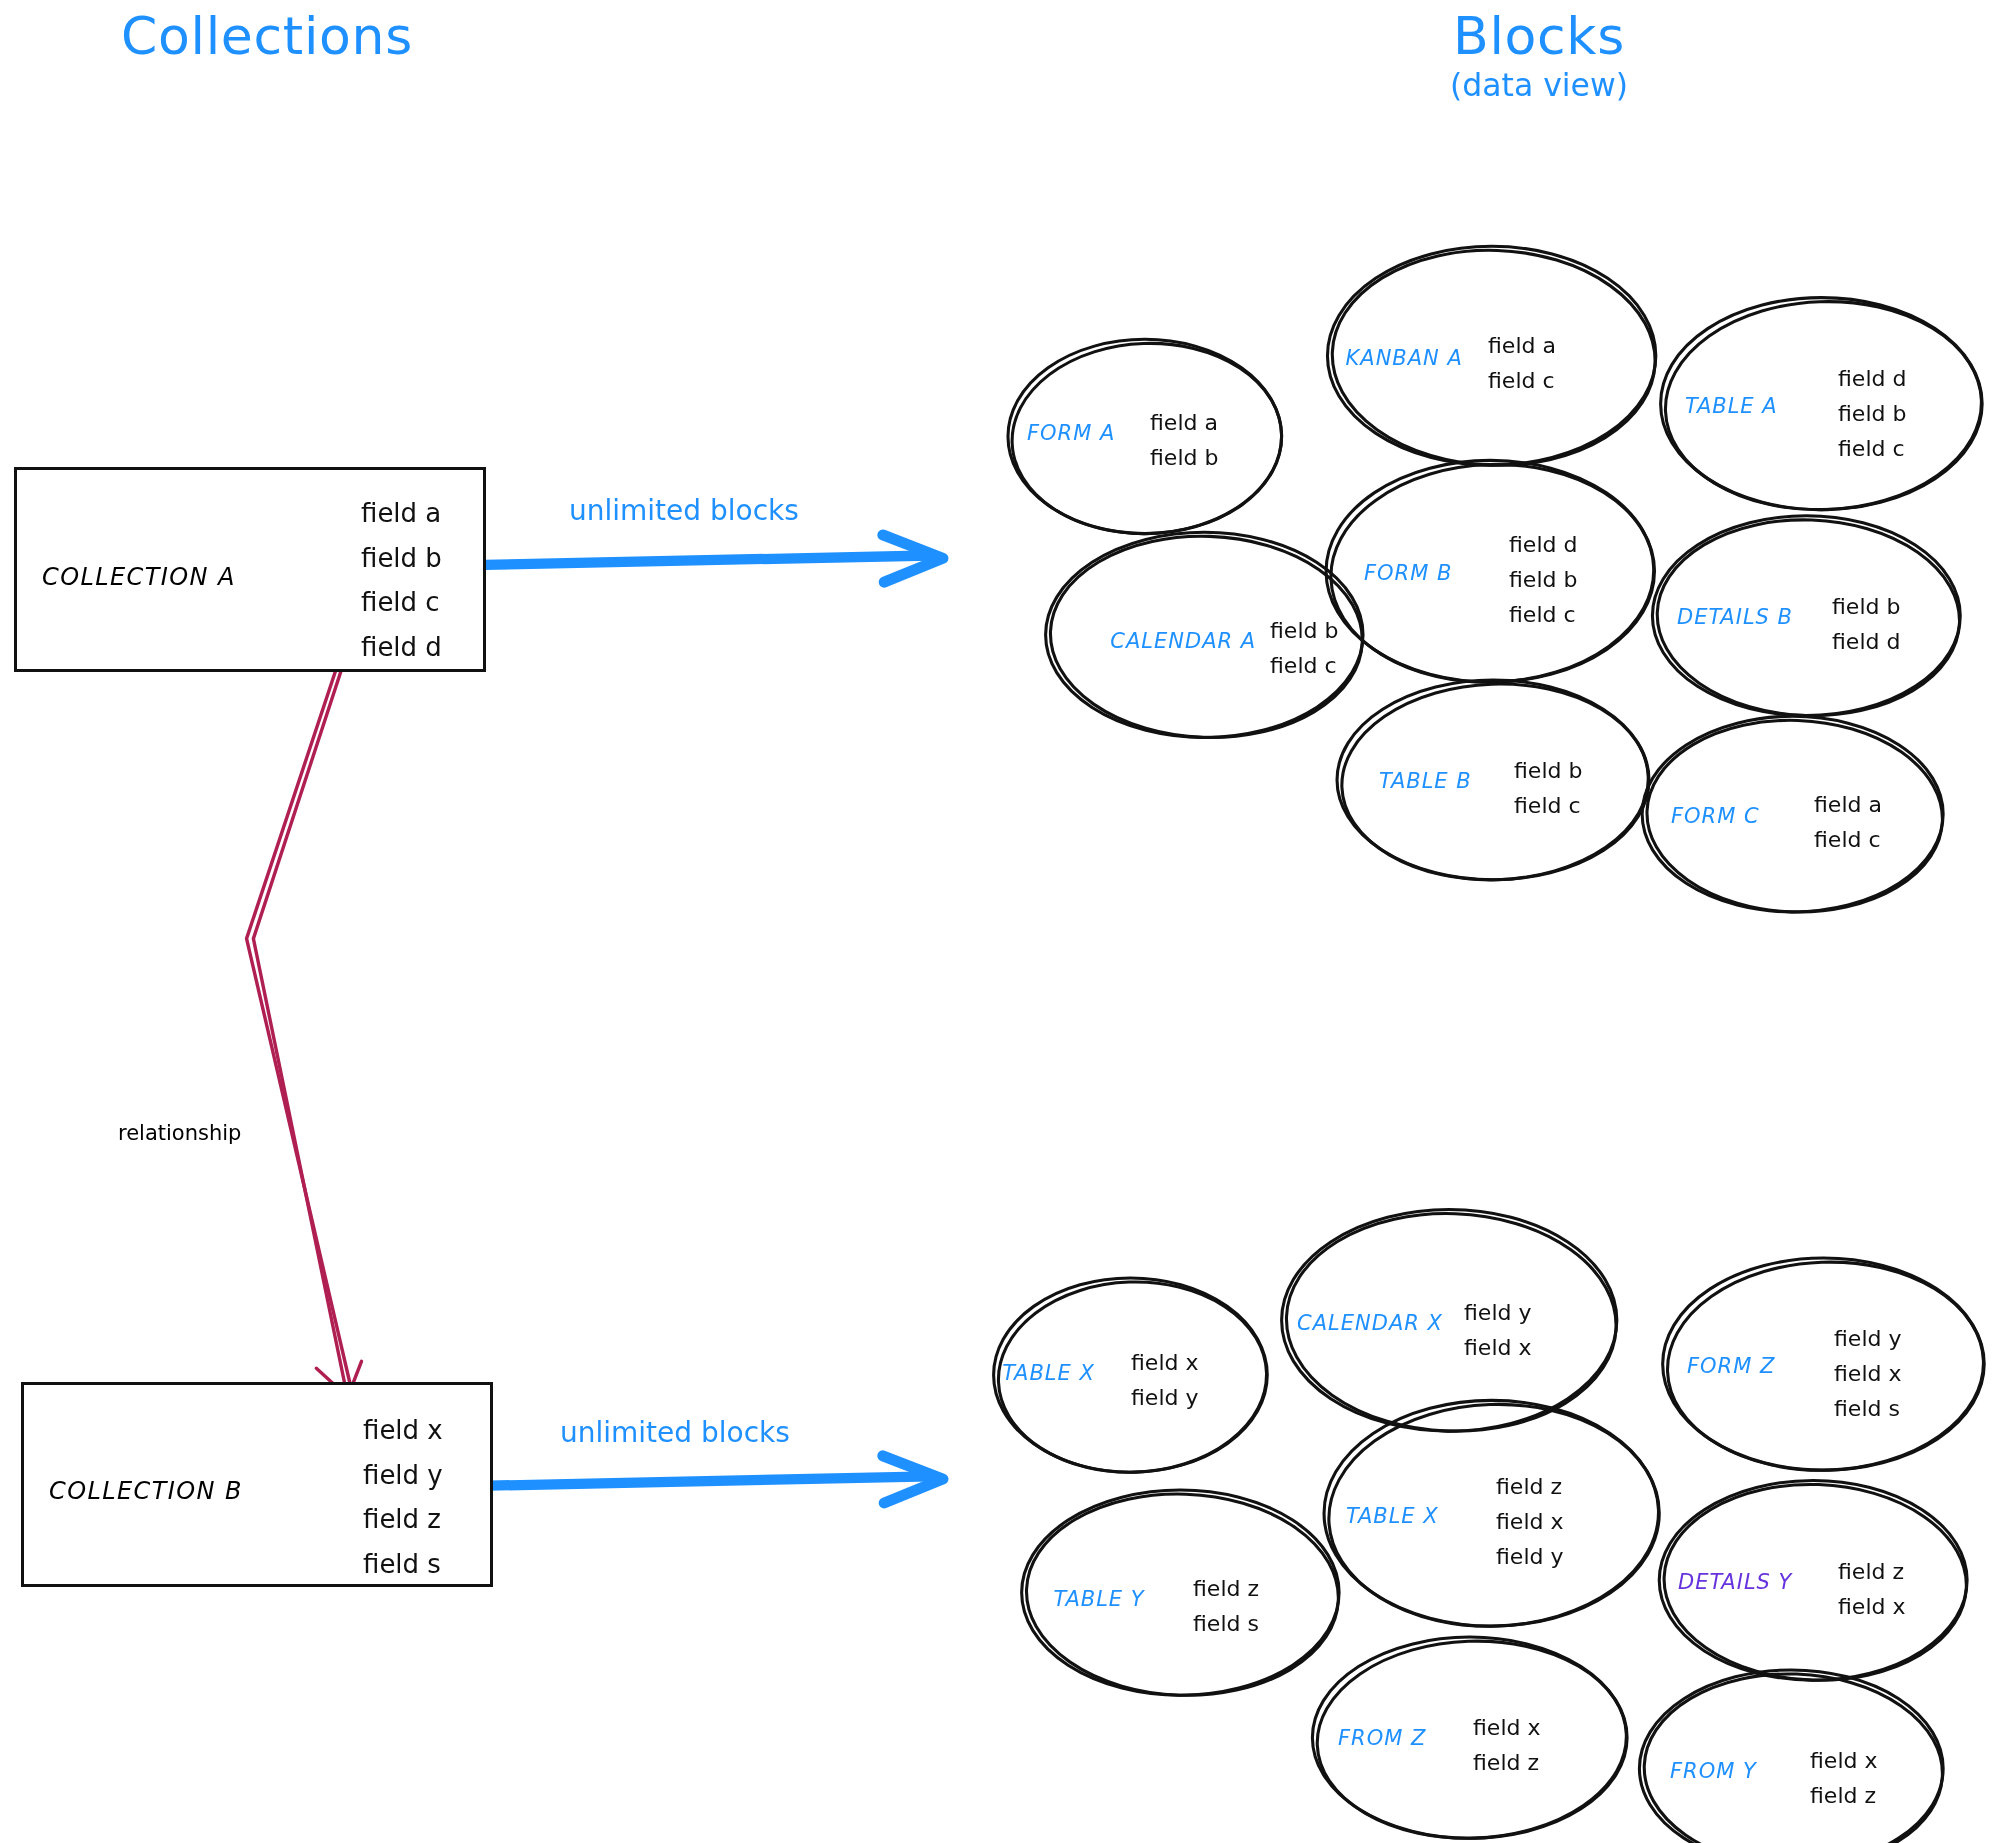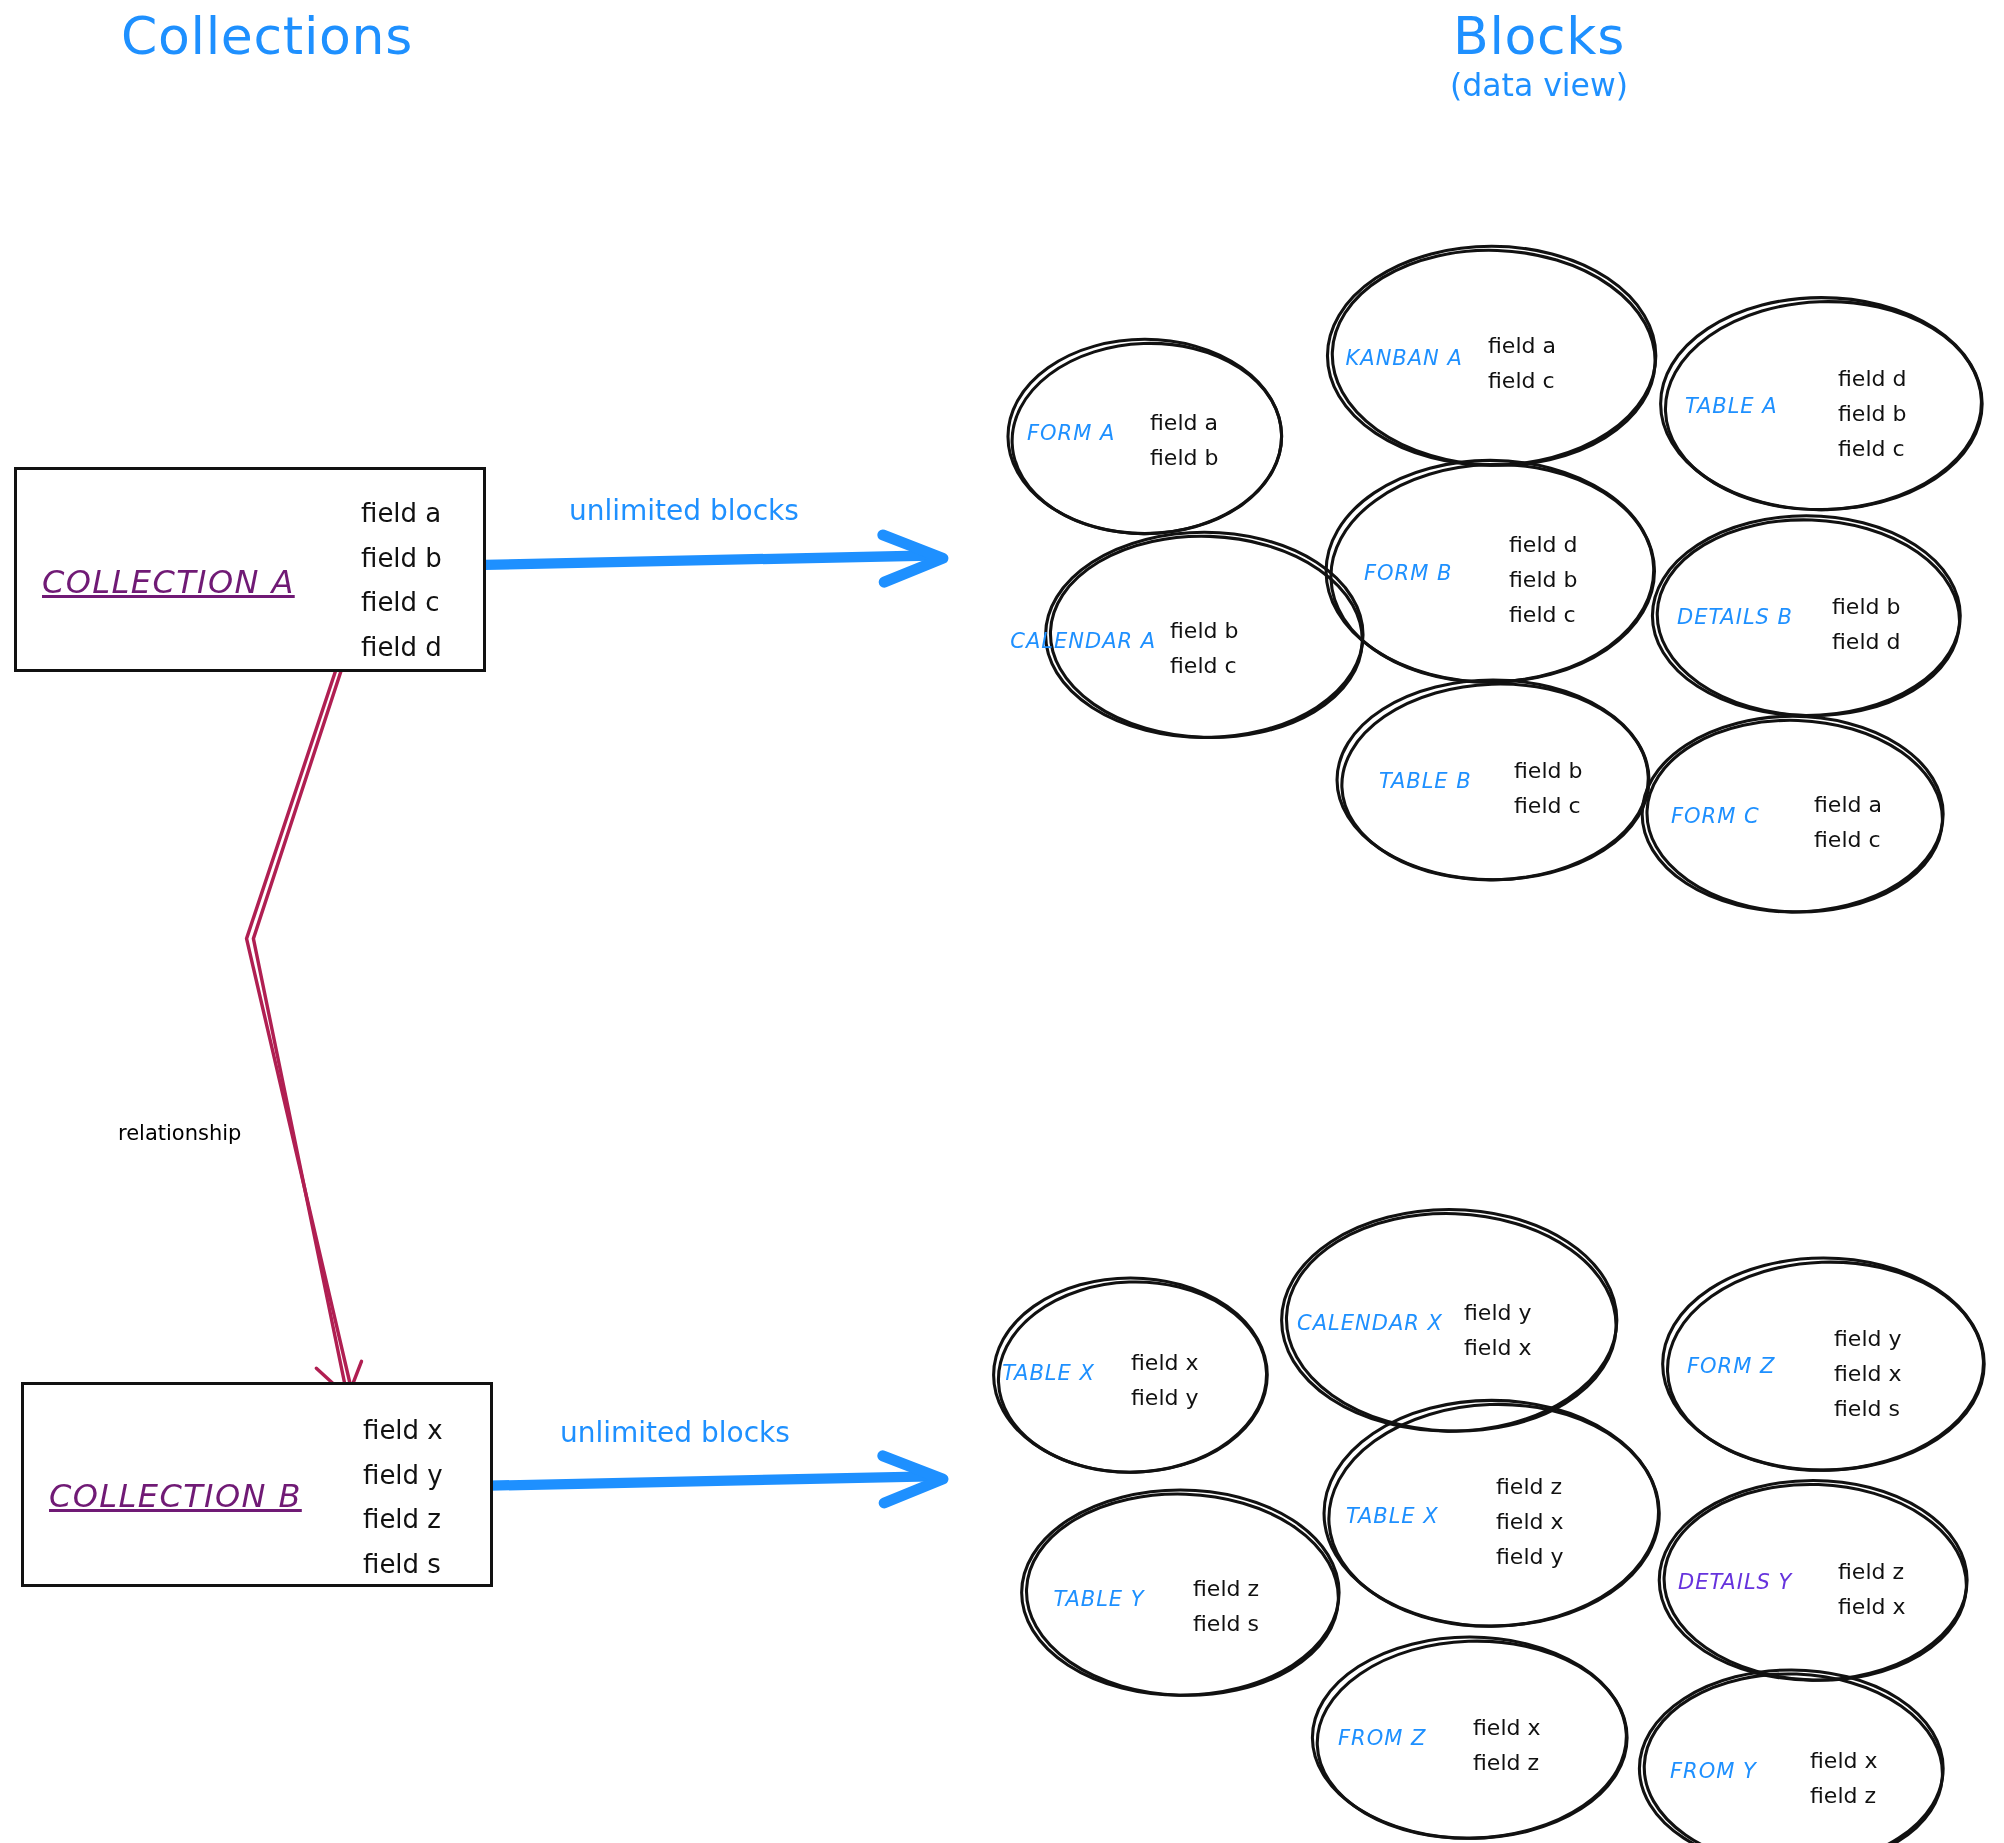--- a/index.html
+++ b/index.html
@@ -5,22 +5,22 @@
   html,body{margin:0;padding:0;background:#fff;}
   #stage{position:relative;width:2005px;height:1843px;background:#fff;
          font-family:"DejaVu Sans", sans-serif;overflow:hidden;}
   svg.layer{position:absolute;left:0;top:0;width:2005px;height:1843px;pointer-events:none;}
 
   .hdr{position:absolute;text-align:center;color:#1e90ff;font-weight:400;line-height:1.15;}
   .hdr .t1{font-size:52px;letter-spacing:0.7px;}
   .hdr .t2{font-size:31.5px;}
 
   .coll-box{position:absolute;border:3.4px solid #111;background:#fff;box-sizing:border-box;}
-  .coll-name{position:absolute;color:#701a75;font-size:32px;font-style:italic;
-             letter-spacing:1.4px;white-space:nowrap;text-decoration:underline;}
+  .coll-name{position:absolute;color:#000000;font-size:24px;font-style:italic;
+             letter-spacing:1.4px;white-space:nowrap;}
   .coll-fields{position:absolute;color:#111;font-size:26px;line-height:1.72;text-align:left;white-space:nowrap;}
 
   .arrow-label{position:absolute;color:#1e90ff;font-size:28px;white-space:nowrap;}
   .rel-label{position:absolute;color:#000000;font-size:21px;white-space:nowrap;}
 
   .blk{position:absolute;}
   .blk .blabel{position:absolute;font-size:21px;font-style:italic;letter-spacing:1px;
                 white-space:nowrap;color:#1e90ff;}
   .blk .bfields{position:absolute;font-size:22px;line-height:1.6;color:#111;white-space:nowrap;text-align:left;}
   .blk.violet .blabel{color:#6633dd;}
@@ -146,21 +146,21 @@
 
   <div class="blk" style="left:1661px;top:298px;width:322px;height:212px;">
     <div class="blabel" style="left:24px;top:96px;">TABLE A</div>
     <div class="bfields" style="left:177px;top:63px;">
       <div>field d</div>
       <div>field b</div>
       <div>field c</div>
     </div>
   </div>
 
-  <div class="blk" style="left:998px;top:532px;width:318px;height:205px;">
+  <div class="blk" style="left:1098px;top:532px;width:318px;height:205px;">
     <div class="blabel" style="left:12.3px;top:97px;">CALENDAR A</div>
     <div class="bfields" style="left:172px;top:81px;">
       <div>field b</div>
       <div>field c</div>
     </div>
   </div>
 
   <div class="blk" style="left:1326px;top:461px;width:328px;height:222px;">
     <div class="blabel" style="left:38px;top:100px;">FORM B</div>
     <div class="bfields" style="left:183px;top:66px;">

